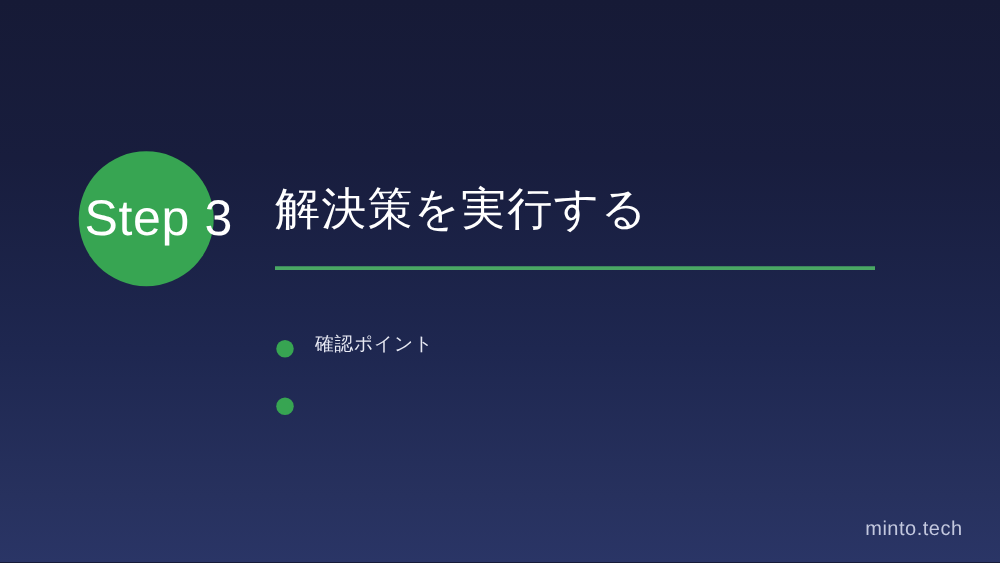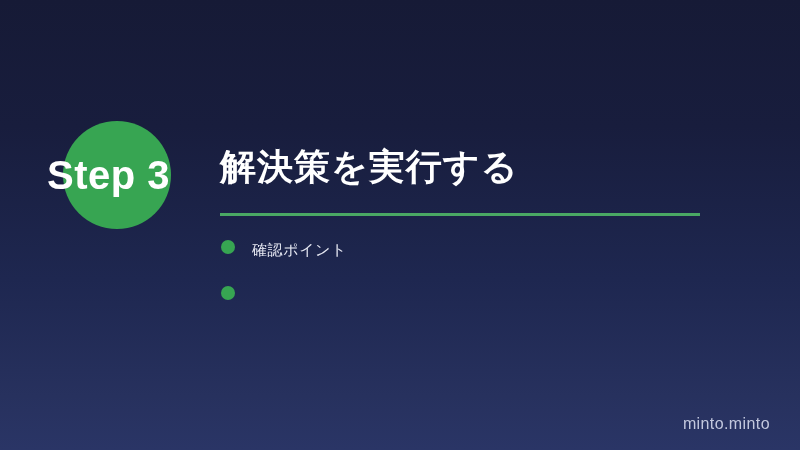--- a/index.html
+++ b/index.html
@@ -33,35 +33,36 @@
     width: 108px;
     height: 108px;
     border-radius: 50%;
     background: #37a552;
   }
   .step-label {
     position: absolute;
     left: -16px;
     top: 32px;
     width: 160px;
+    text-align: center;
     font-size: 40px;
-    font-weight: bold;
+    font-weight: normal;
     color: #ffffff;
     letter-spacing: 0.5px;
     white-space: nowrap;
     line-height: 44px;
   }
 
   
   .title {
     position: absolute;
     left: 220px;
     top: 144px;
     font-size: 36px;
-    font-weight: bold;
+    font-weight: normal;
     color: #ffffff;
     letter-spacing: 1px;
     line-height: 46px;
     white-space: nowrap;
   }
   .divider {
     position: absolute;
     left: 220px;
     top: 213px;
     width: 480px;
@@ -75,21 +76,21 @@
     left: 221px;
     top: 240px;
     margin: 0;
     padding: 0;
     list-style: none;
   }
   .bullet-item {
     position: relative;
     height: 46px;
     display: flex;
-    align-items: flex-start;
+    align-items: flex-end;
   }
   .bullet-dot {
     width: 14px;
     height: 14px;
     border-radius: 50%;
     background: #37a552;
     flex: 0 0 auto;
   }
   .bullet-text {
     margin-left: 17px;
@@ -128,15 +129,15 @@
   <ul class="bullet-list">
     <li class="bullet-item">
       <span class="bullet-dot"></span>
       <span class="bullet-text">確認ポイント</span>
     </li>
     <li class="bullet-item">
       <span class="bullet-dot"></span>
     </li>
   </ul>
 
-  <div class="footer">minto.minto</div>
+  <div class="footer">minto.tech</div>
 
 </div>
 
 </body></html>

